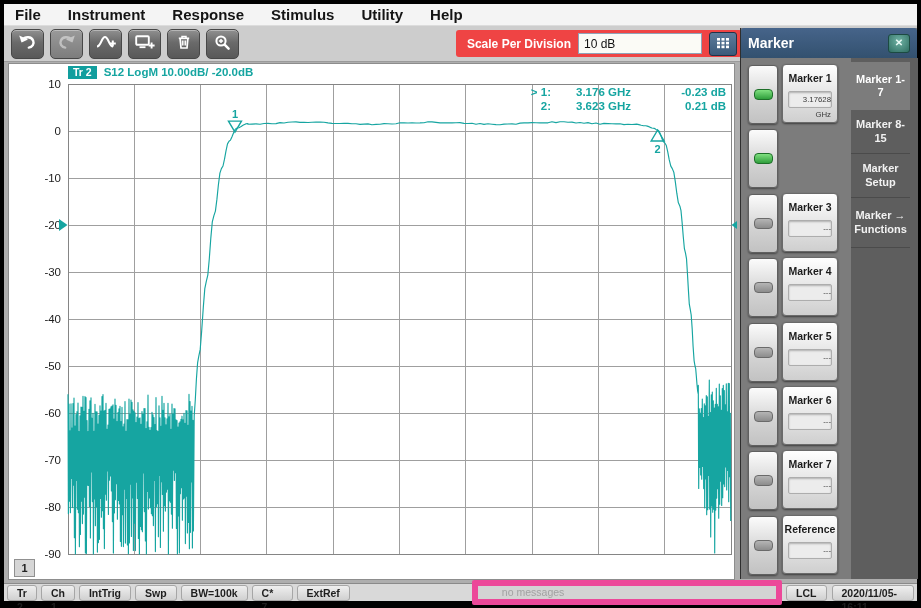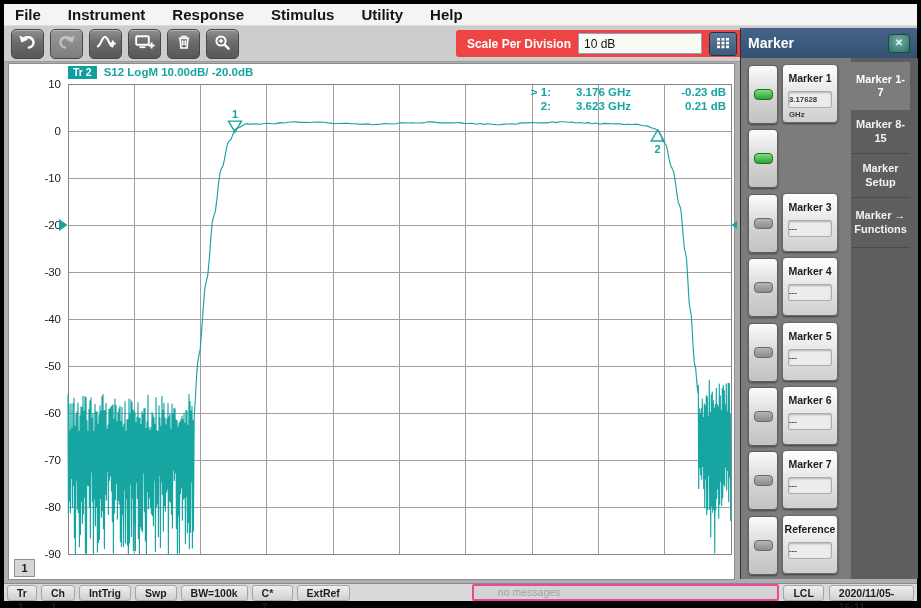--- a/index.html
+++ b/index.html
@@ -46,32 +46,32 @@
   .ledbtn{position:absolute;left:0;top:1px;width:28px;height:57px;border-radius:4px;border:1px solid #5f5f5f;cursor:pointer;
           background:linear-gradient(#fbfbfb,#d2d2d2 60%,#c2c2c2);box-shadow:0 1px 2px rgba(0,0,0,.45);
           display:flex;align-items:center;justify-content:center;}
   .pill{width:17px;height:9px;border-radius:4px;}
   .pill.on{background:linear-gradient(#7fe07f,#2f9e3c);border:1px solid #1d6e28;}
   .pill.off{background:linear-gradient(#b5b5b5,#8c8c8c);border:1px solid #6a6a6a;}
   .mbtn{position:absolute;left:34px;top:0;width:56px;height:59px;border-radius:4px;border:1px solid #6a6a6a;cursor:pointer;
         background:linear-gradient(#ffffff,#e3e3e3 55%,#cfcfcf);box-shadow:0 1px 2px rgba(0,0,0,.5);box-sizing:border-box;}
   .mlabel{margin-top:7px;text-align:center;font-size:10.5px;font-weight:bold;color:#1c1c1c;}
   .mvalue{margin:7px 5px 6px 5px;height:15px;background:#ececec;border:1px solid #adadad;border-radius:2px;
-          box-shadow:inset 0 1px 2px rgba(0,0,0,.25);font-size:7.8px;color:#3a3a3a;text-align:left;line-height:15px;font-weight:bold;}
+          box-shadow:inset 0 1px 2px rgba(0,0,0,.25);font-size:7.8px;color:#3a3a3a;text-align:right;line-height:15px;}
   .tabcol{position:absolute;left:110px;top:30px;width:67px;height:521px;background:#5e5e5e;}
   .tab{position:absolute;left:0;width:59px;box-sizing:border-box;border-bottom:1px solid #4b4b4b;cursor:pointer;
        color:#f2f2f2;font-size:11px;font-weight:bold;text-align:center;display:flex;align-items:center;justify-content:center;
        line-height:1.2;background:#5e5e5e;padding:2px;}
   .tab.sel{background:#7c7c7c;color:#ffffff;border-bottom:none;}
   
   .statusbar{position:absolute;left:4px;top:583px;width:913px;height:18px;background:#d9d9d9;border-top:1px solid #8a8a8a;
              display:flex;align-items:center;gap:4px;padding:0 3px;box-sizing:border-box;font-size:10.5px;}
   .seg{background:linear-gradient(#efefef,#d0d0d0);border:1px solid #a6a6a6;border-radius:3px;color:#1e1e1e;
        padding:0 9px;height:14px;line-height:14px;font-weight:bold;}
-  .msgbox{width:288px;height:13px;margin-left:118px;background:#d3d3d3;border:2px solid #ec4899;border-radius:2px;
+  .msgbox{width:288px;height:13px;margin-left:118px;background:#d3d3d3;border:6px solid #ec4899;border-radius:2px;
           color:#a2a2a2;padding:0 24px;line-height:13px;}
   .right-end{margin-left:auto;display:flex;gap:5px;}
   .content-bg{position:absolute;left:4px;top:62px;width:913px;height:521px;background:#aeaeae;}
   svg text{font-family:"Liberation Sans",sans-serif;}
 </style>
 </head>
 <body>
 
 <div class="screen">
   <div class="content-bg"></div>

